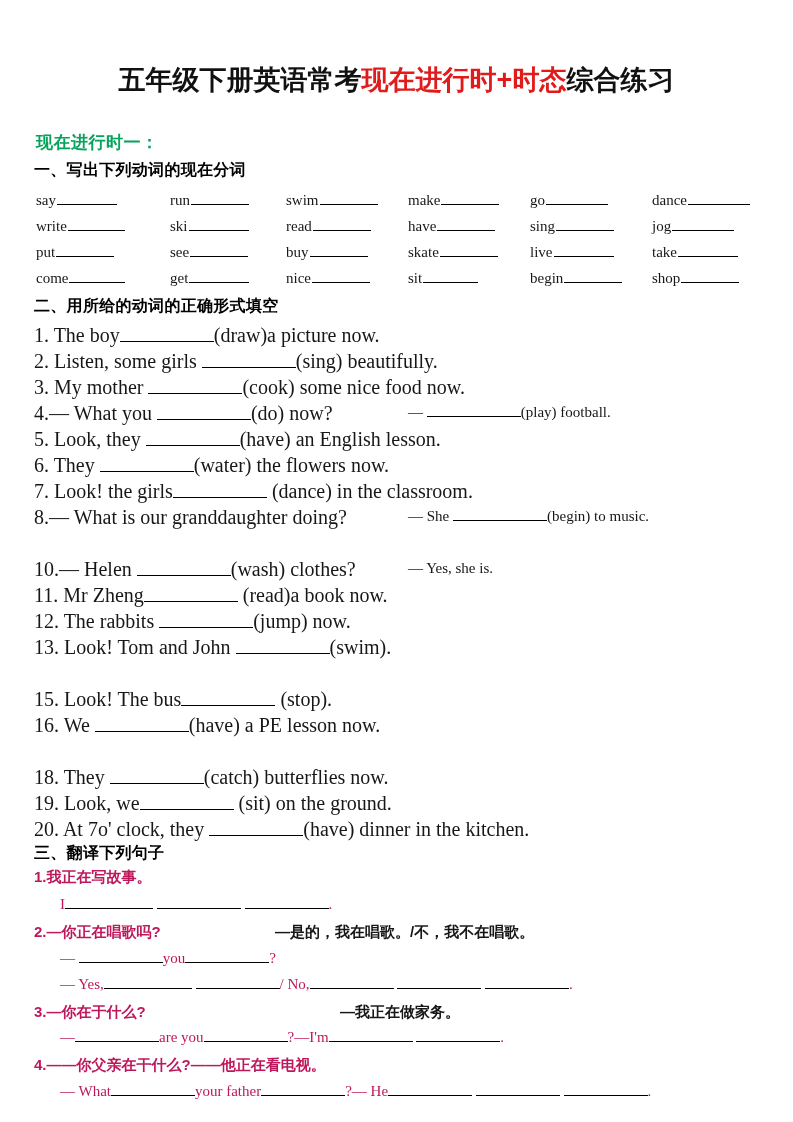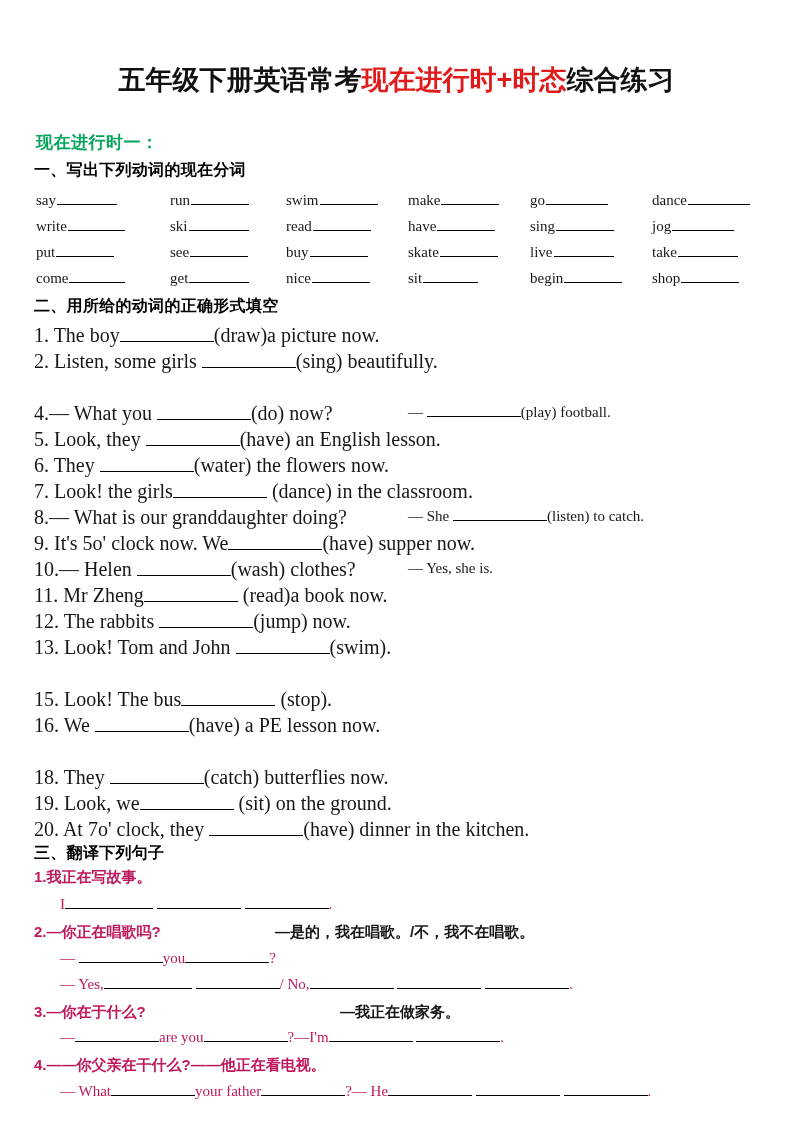--- a/index.html
+++ b/index.html
@@ -203,34 +203,34 @@
       <div class="verb-cell c5"><span>shop</span><span class="blank" style="width:58px"></span></div>
     </div>
   </div>
 
   <div class="sec-head" id="sec-head-2">二、用所给的动词的正确形式填空</div>
 
   <div class="qline" style="top:326px"><span>1. The boy</span><span class="bl" style="width:94px"></span><span>(draw)a picture now.</span></div>
 
   <div class="qline" style="top:352px"><span>2. Listen, some girls </span><span class="bl" style="width:94px"></span><span>(sing) beautifully.</span></div>
 
+  <div class="qline" style="top:378px"><span>3. My mother </span><span class="bl" style="width:94px"></span><span>(cook) some nice food now.</span></div>
 
   <div class="qline" style="top:404px"><span>4.— What you </span><span class="bl" style="width:94px"></span><span>(do) now?</span></div>
   <div class="qright" style="left:408px; top:404px"><span>— </span><span class="bl" style="width:94px"></span><span>(play) football.</span></div>
 
   <div class="qline" style="top:430px"><span>5. Look, they </span><span class="bl" style="width:94px"></span><span>(have) an English lesson.</span></div>
 
   <div class="qline" style="top:456px"><span>6. They </span><span class="bl" style="width:94px"></span><span>(water) the flowers now.</span></div>
 
   <div class="qline" style="top:482px"><span>7. Look! the girls</span><span class="bl" style="width:94px"></span><span> (dance) in the classroom.</span></div>
 
   <div class="qline" style="top:508px"><span>8.— What is our granddaughter doing?</span></div>
-  <div class="qright" style="left:408px; top:508px"><span>— She </span><span class="bl" style="width:94px"></span><span>(listen) to catch.</span></div>
-
-  <div class="qline" style="top:534px"><span>9. It's 5o' clock now. We</span><span class="bl" style="width:94px"></span><span>(have) supper now.</span></div>
+  <div class="qright" style="left:408px; top:508px"><span>— She </span><span class="bl" style="width:94px"></span><span>(begin) to music.</span></div>
+
 
   <div class="qline" style="top:560px"><span>10.— Helen </span><span class="bl" style="width:94px"></span><span>(wash) clothes?</span></div>
   <div class="qright" style="left:408px; top:560px"><span>— Yes, she is.</span></div>
 
   <div class="qline" style="top:586px"><span>11. Mr Zheng</span><span class="bl" style="width:94px"></span><span> (read)a book now.</span></div>
 
   <div class="qline" style="top:612px"><span>12. The rabbits </span><span class="bl" style="width:94px"></span><span>(jump) now.</span></div>
 
   <div class="qline" style="top:638px"><span>13. Look! Tom and John </span><span class="bl" style="width:94px"></span><span>(swim).</span></div>
 

